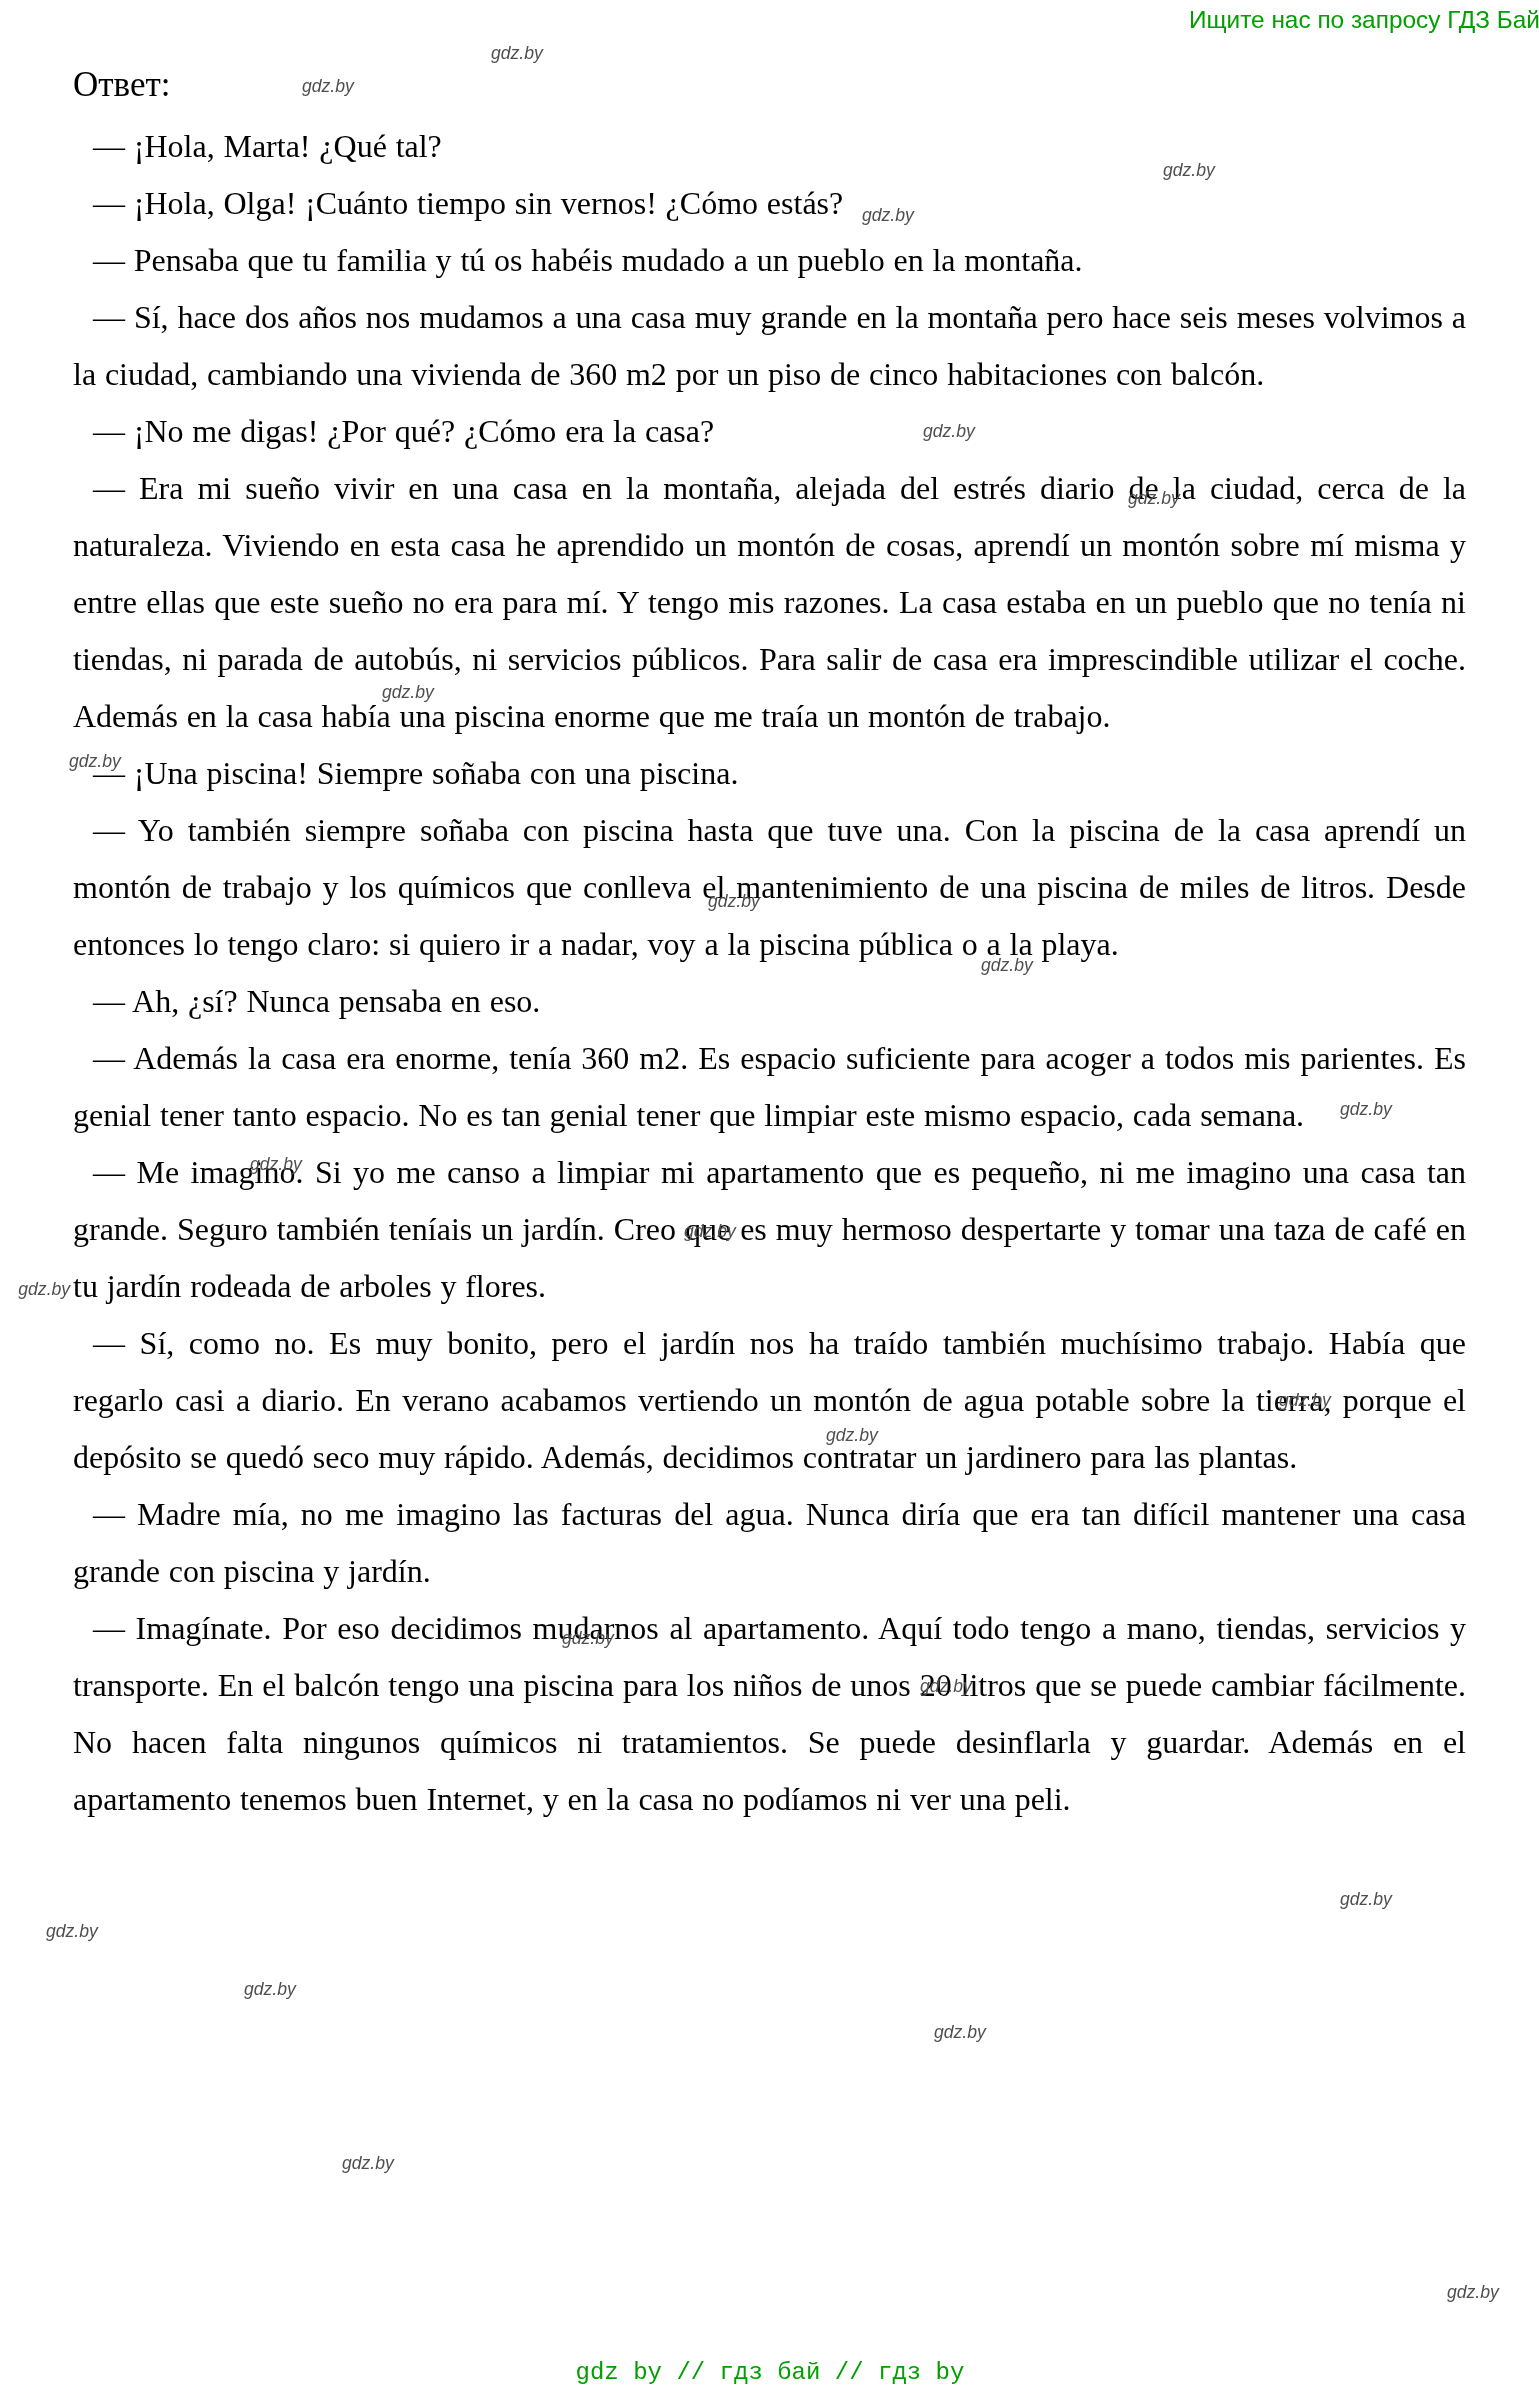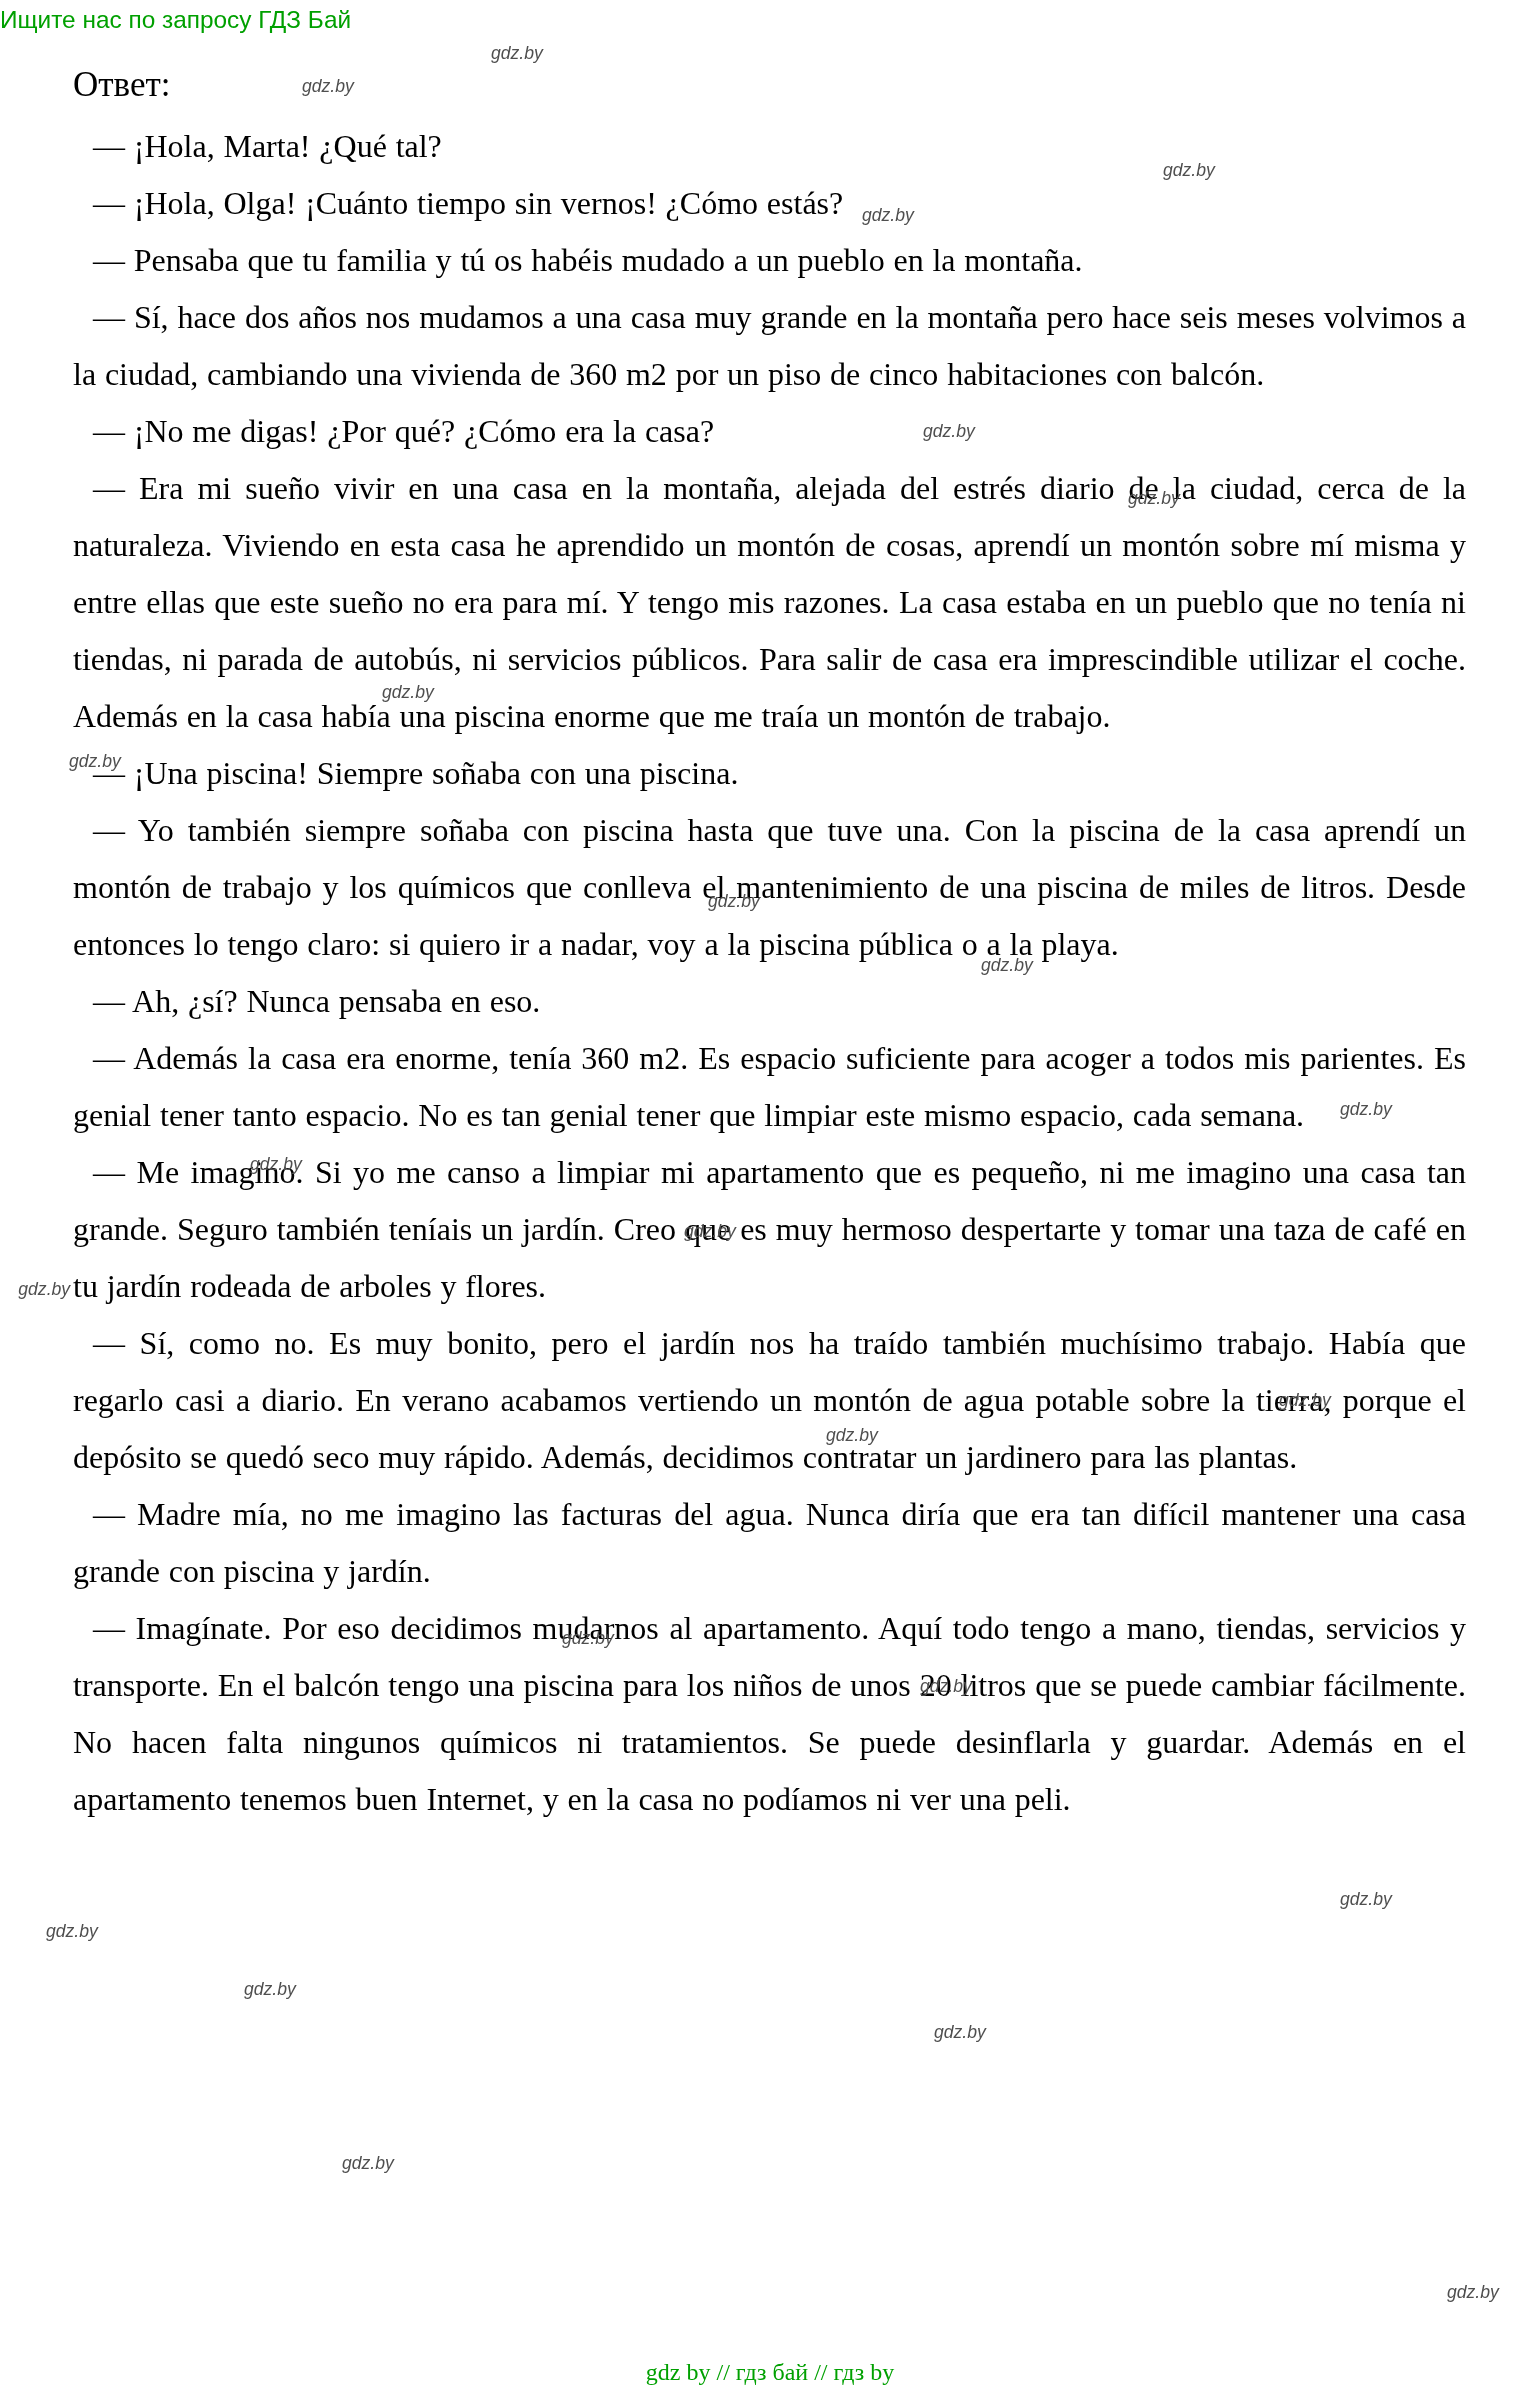--- a/index.html
+++ b/index.html
@@ -14,21 +14,21 @@
     width:1540px;
     height:2401px;
     background:var(--page-bg);
     font-family:"Liberation Serif", serif;
     color:var(--text-black);
     overflow:hidden;
   }
   .header-note{
     position:absolute;
     top:6.1px;left:0;width:100%;
-    text-align:left;
+    text-align:right;
     font-family:"Liberation Sans", sans-serif;
     font-size:24.4px;
     color:var(--promo-green);
   }
   .content{
     position:absolute;
     left:73px;
     top:63px;
     width:1393px;
   }
@@ -44,21 +44,21 @@
     font-size:32px;
     line-height:57px;
     text-align:justify;
     text-indent:20px;
     word-spacing:0.8px;
   }
   .footer-note{
     position:absolute;
     top:2359px;left:0;width:100%;
     text-align:center;
-    font-family:Liberation Serif, serif;
+    font-family:Liberation Mono, monospace;
     font-size:24px;
     color:var(--promo-green);
   }
   .wm{
     position:absolute;
     font-family:"Liberation Sans", sans-serif;
     font-size:17.6px;
     color:var(--watermark-gray);
     white-space:nowrap;
     font-style:italic;

